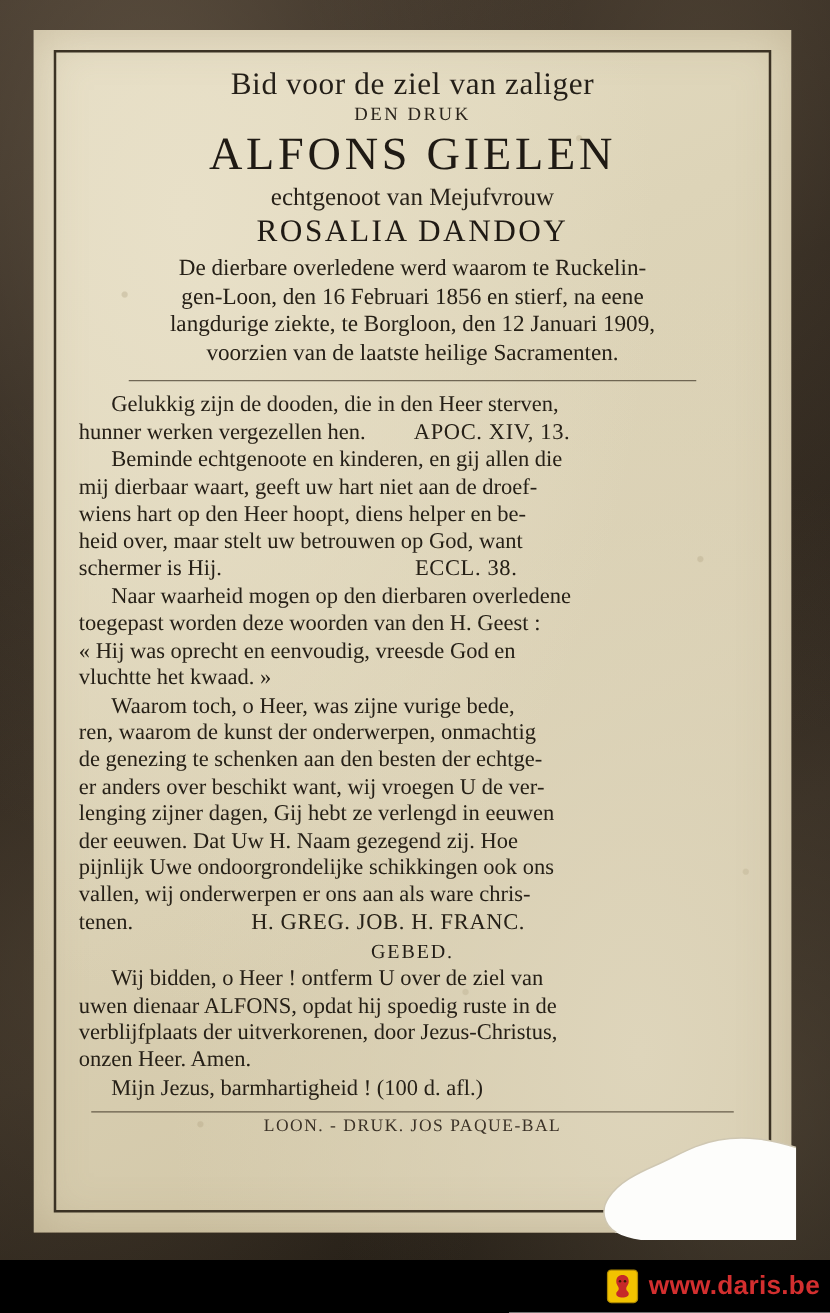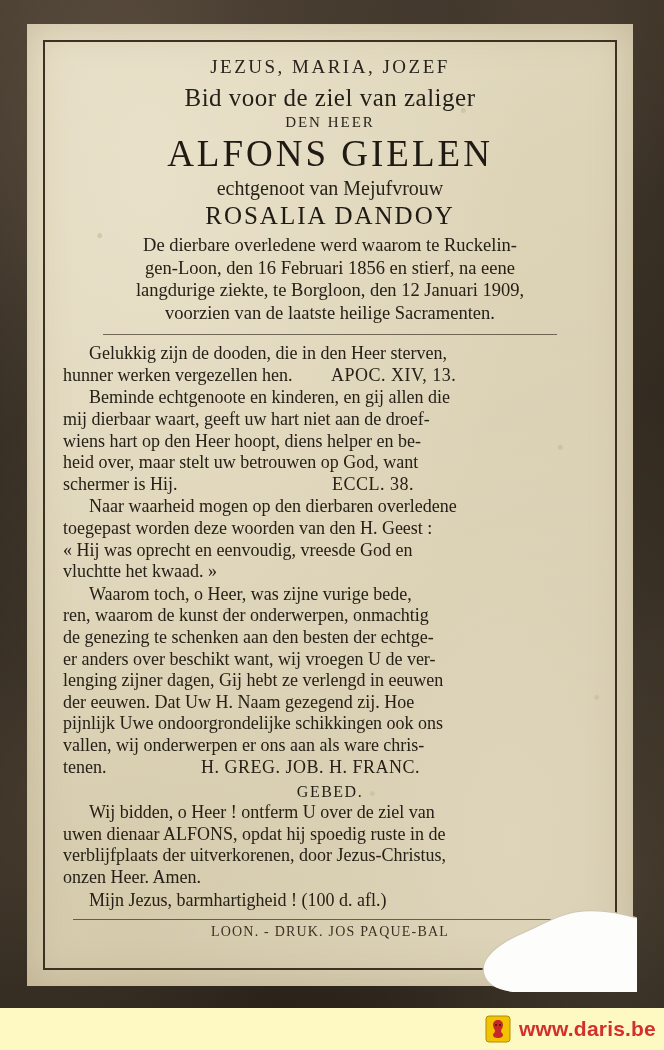--- a/index.html
+++ b/index.html
@@ -197,21 +197,21 @@
     pointer-events: none;
   }
 
   
   .bottom-bar {
     position: absolute;
     left: 0;
     bottom: 0;
     width: 664px;
     height: 42px;
-    background: #fef9c3;
+    background: #000000;
     display: flex;
     align-items: center;
     justify-content: flex-end;
     padding-right: 8px;
     box-sizing: border-box;
   }
 
   .wm {
     display: flex;
     align-items: center;
@@ -233,25 +233,24 @@
 </head>
 <body>
 
 <div class="page">
 
   <div class="card-outer">
     <div class="card">
       <div class="frame">
         <div class="content">
 
-          <div class="jmj">JEZUS, MARIA, JOZEF</div>
 
           <div class="bid">Bid voor de ziel van zaliger</div>
 
-          <div class="denheer">DEN HEER</div>
+          <div class="denheer">DEN DRUK</div>
 
           <div class="name">ALFONS GIELEN</div>
 
           <div class="echtgenoot">echtgenoot van Mejufvrouw</div>
 
           <div class="spousename">ROSALIA DANDOY</div>
 
           <div class="bio">
             <div>De dierbare overledene werd waarom te Ruckelin-</div>
             <div>gen-Loon, den 16 Februari 1856 en stierf, na eene</div>

